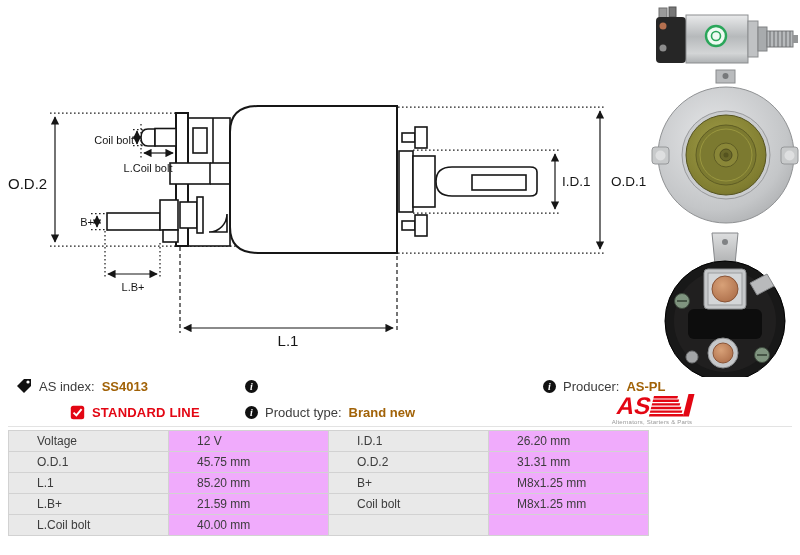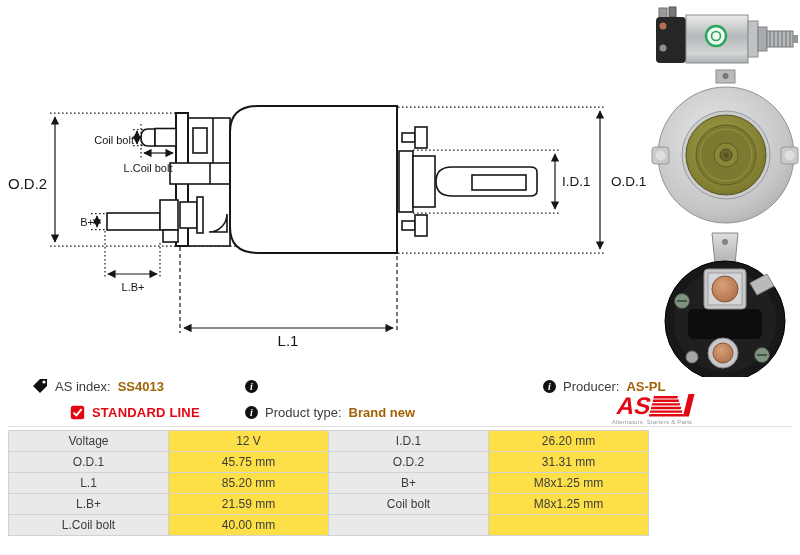--- a/index.html
+++ b/index.html
@@ -33,24 +33,24 @@
   #separator { left:8px; top:426px; width:784px; height:1px; background:#e3e3e3; }
 
   
   #logo { left:597px; top:392px; }
   #logo .cap { position:absolute; left:0; top:27px; width:110px; text-align:center;
                font-size:6px; color:#979797; letter-spacing:.2px; }
 
   
   #spec-table { left:8px; top:430px; border-collapse:collapse; }
   #spec-table td { border:1px solid #d2d2d2; height:21px; font-size:12px;
-                   padding:0 16px; text-align:center; min-width:160px; max-width:160px;
+                   padding:0 28px; text-align:left; min-width:160px; max-width:160px;
                    width:160px; color:#3c3c3c; }
   #spec-table td.lab { background:#e9e9e9; }
-  #spec-table td.val { background:#fde047; }
+  #spec-table td.val { background:#f0abfc; }
 </style>
 </head>
 <body>
 
 <svg id="drawing" class="abs" width="660" height="372" viewBox="0 0 660 372">
   <defs>
     <marker id="arr" viewBox="0 0 10 10" refX="9" refY="5" markerWidth="7" markerHeight="7" orient="auto-start-reverse">
         <path d="M0,0 L10,5 L0,10 Z" fill="#161616"></path>
       </marker>
     <pattern id="hatch" width="4.2" height="4.2" patternUnits="userSpaceOnUse">
@@ -232,21 +232,21 @@
   <polygon points="100,54 117,45 124,57 107,66" fill="#b9babc" stroke="#85878a"></polygon>
   <g>
     <circle cx="32" cy="72" r="7.5" fill="#7f947f" stroke="#3e4a3e"></circle>
     <line x1="27" y1="72" x2="37" y2="72" stroke="#394539" stroke-width="1.6"></line>
     <circle cx="112" cy="126" r="7.5" fill="#7f947f" stroke="#3e4a3e"></circle>
     <line x1="107" y1="126" x2="117" y2="126" stroke="#394539" stroke-width="1.6"></line>
     <circle cx="42" cy="128" r="6" fill="#a3a5a7" stroke="#707274"></circle>
   </g>
 </svg>
 
-<div class="info-line abs" style="left:32px; top:378px;">
+<div class="info-line abs" style="left:16px; top:378px;">
   <svg width="16" height="16" viewBox="0 0 16 16">
     <path d="M1,8 L8,1 L15,1 L15,8 L8,15 Z" fill="#111"></path>
     <circle cx="12" cy="4" r="1.6" fill="#fff"></circle>
   </svg>
   <span>AS index:</span>
   <b>SS4013</b>
 </div>
 
 <div class="info-line red-line abs" style="left:26px; top:404px;">
   <svg width="15" height="15" viewBox="0 0 15 15">

